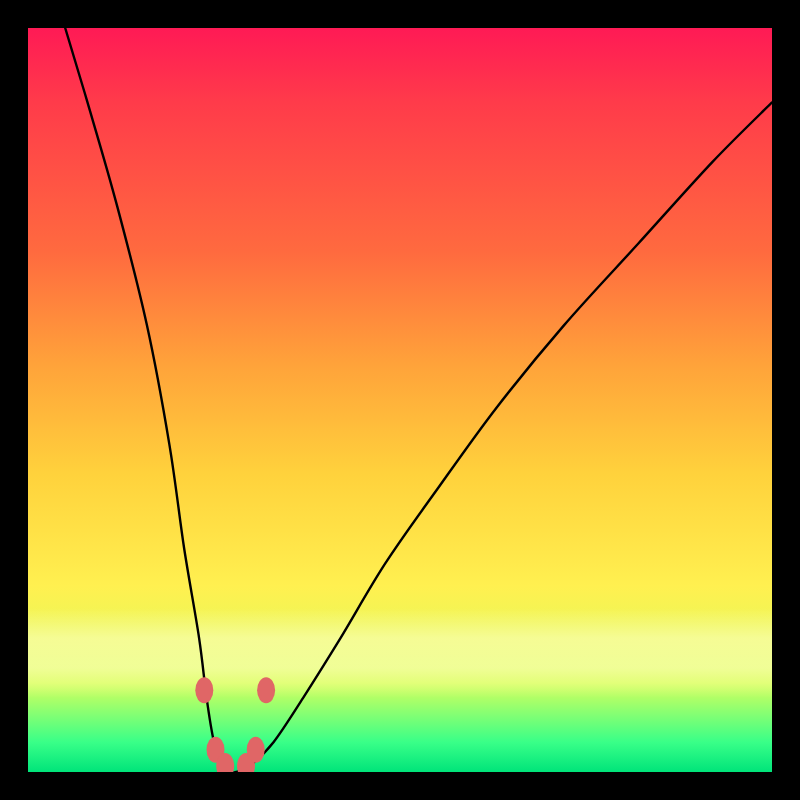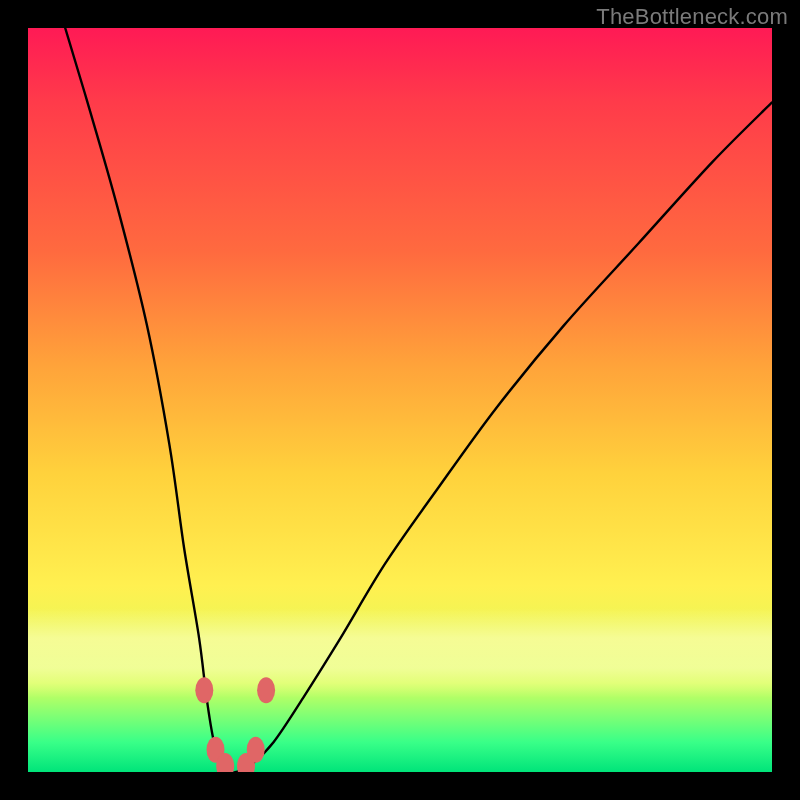--- a/index.html
+++ b/index.html
@@ -63,21 +63,20 @@
     inset: 0;
     width: 100%;
     height: 100%;
     z-index: 5;
   }
 </style>
 </head>
 <body>
 
 <div class="frame">
-  <div class="watermark">TheBottleneck.com</div>
   <div class="plot">
     <div class="gradient"></div>
     <svg class="curve" viewBox="0 0 744 744" preserveAspectRatio="none">
       <path id="curve-path" fill="none" stroke="#000000" stroke-width="2.4" stroke-linecap="round" stroke-linejoin="round" d="M 37.2 0.0 C 40.9 12.4, 50.8 44.6, 59.5 74.4 C 68.2 104.2, 79.4 141.4, 89.3 178.6 C 99.2 215.8, 110.4 257.9, 119.0 297.6 C 127.7 337.3, 135.2 379.4, 141.4 416.6 C 147.6 453.8, 151.3 488.6, 156.2 520.8 C 161.2 553.0, 167.4 585.3, 171.1 610.1 C 174.8 634.9, 176.1 652.2, 178.6 669.6 C 181.0 687.0, 183.5 703.1, 186.0 714.2 C 188.5 725.4, 191.0 731.6, 193.4 736.6 C 195.9 741.5, 198.4 742.8, 200.9 744.0 C 203.4 745.2, 204.6 745.2, 208.3 744.0 C 212.0 742.8, 217.0 741.5, 223.2 736.6 C 229.4 731.6, 236.8 725.4, 245.5 714.2 C 254.2 703.1, 264.1 687.0, 275.3 669.6 C 286.4 652.2, 298.8 632.4, 312.5 610.1 C 326.1 587.8, 341.0 560.5, 357.1 535.7 C 373.2 510.9, 390.6 487.3, 409.2 461.3 C 427.8 435.2, 447.6 406.7, 468.7 379.4 C 489.8 352.2, 512.1 324.9, 535.7 297.6 C 559.2 270.3, 585.3 243.0, 610.1 215.8 C 634.9 188.5, 662.2 157.5, 684.5 133.9 C 706.8 110.4, 734.1 84.3, 744.0 74.4"></path>
       <g id="marker-layer">
           <ellipse cx="176.3" cy="662.2" rx="9" ry="13" fill="#e06666" stroke="#e06666" stroke-width="0"></ellipse>
           <ellipse cx="187.5" cy="721.7" rx="9" ry="13" fill="#e06666" stroke="#e06666" stroke-width="0"></ellipse>
           <ellipse cx="197.2" cy="738.0" rx="9" ry="13" fill="#e06666" stroke="#e06666" stroke-width="0"></ellipse>
           <ellipse cx="218.0" cy="738.0" rx="9" ry="13" fill="#e06666" stroke="#e06666" stroke-width="0"></ellipse>
           <ellipse cx="227.7" cy="721.7" rx="9" ry="13" fill="#e06666" stroke="#e06666" stroke-width="0"></ellipse>

